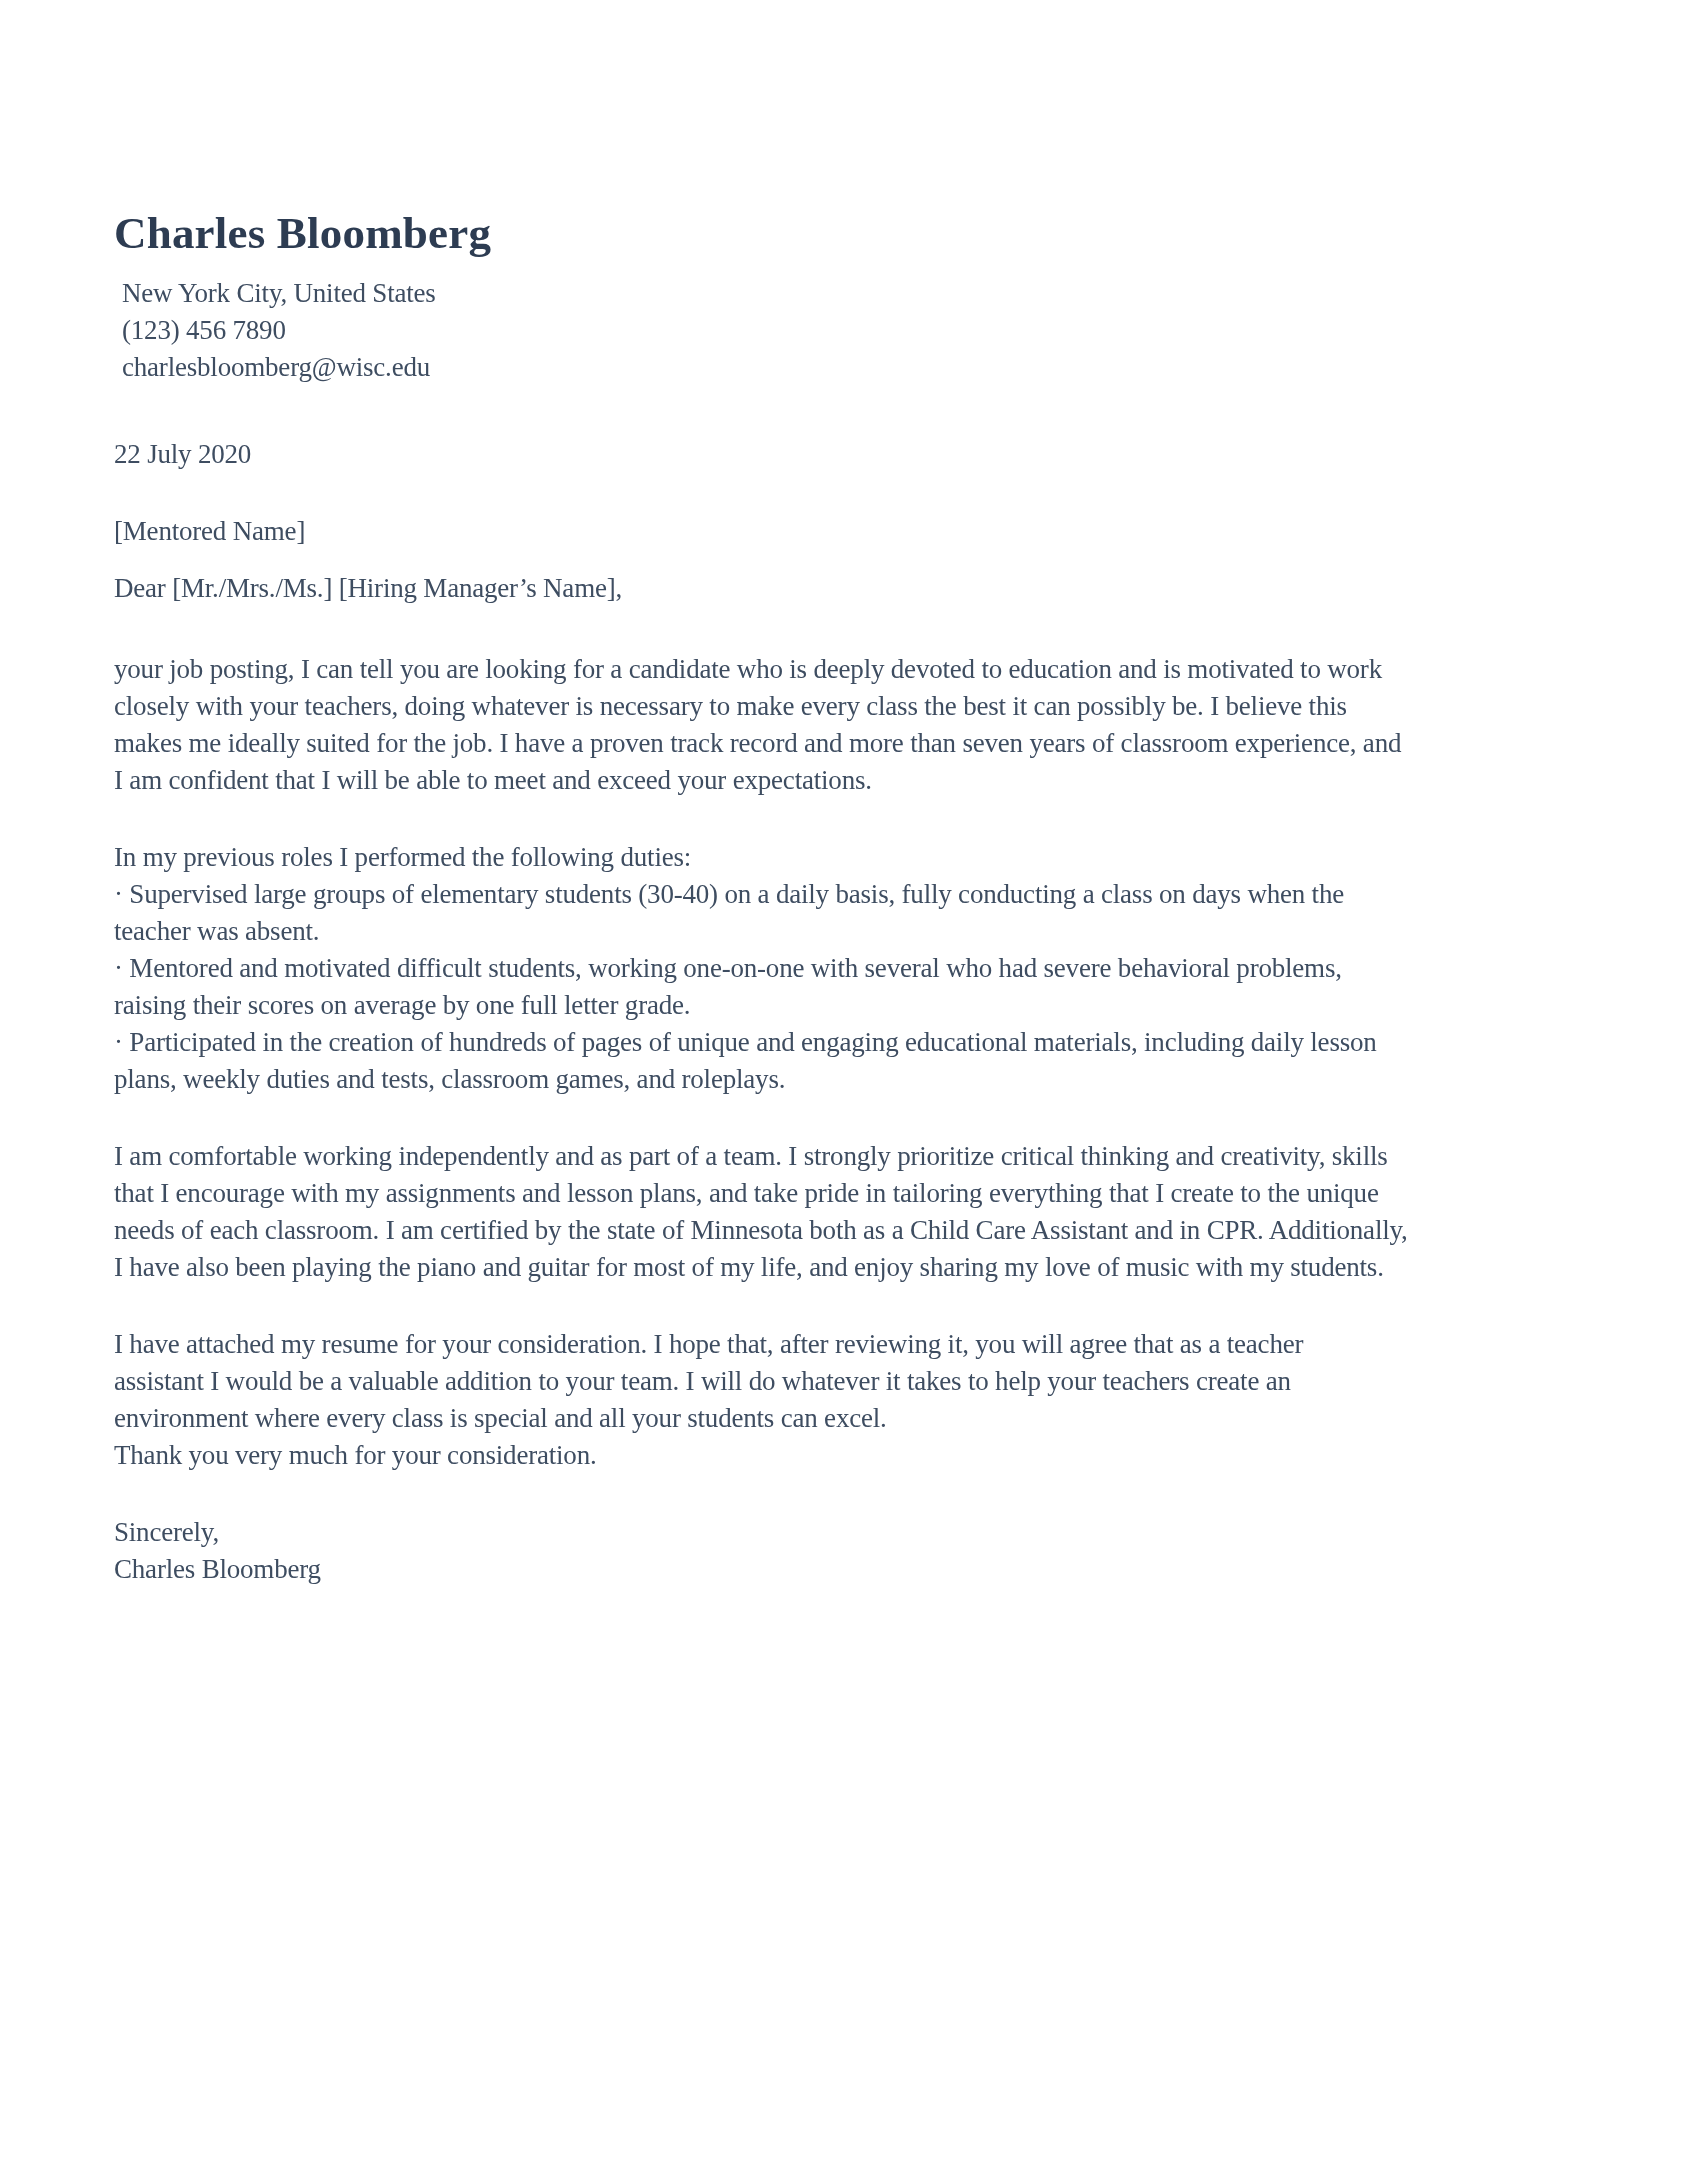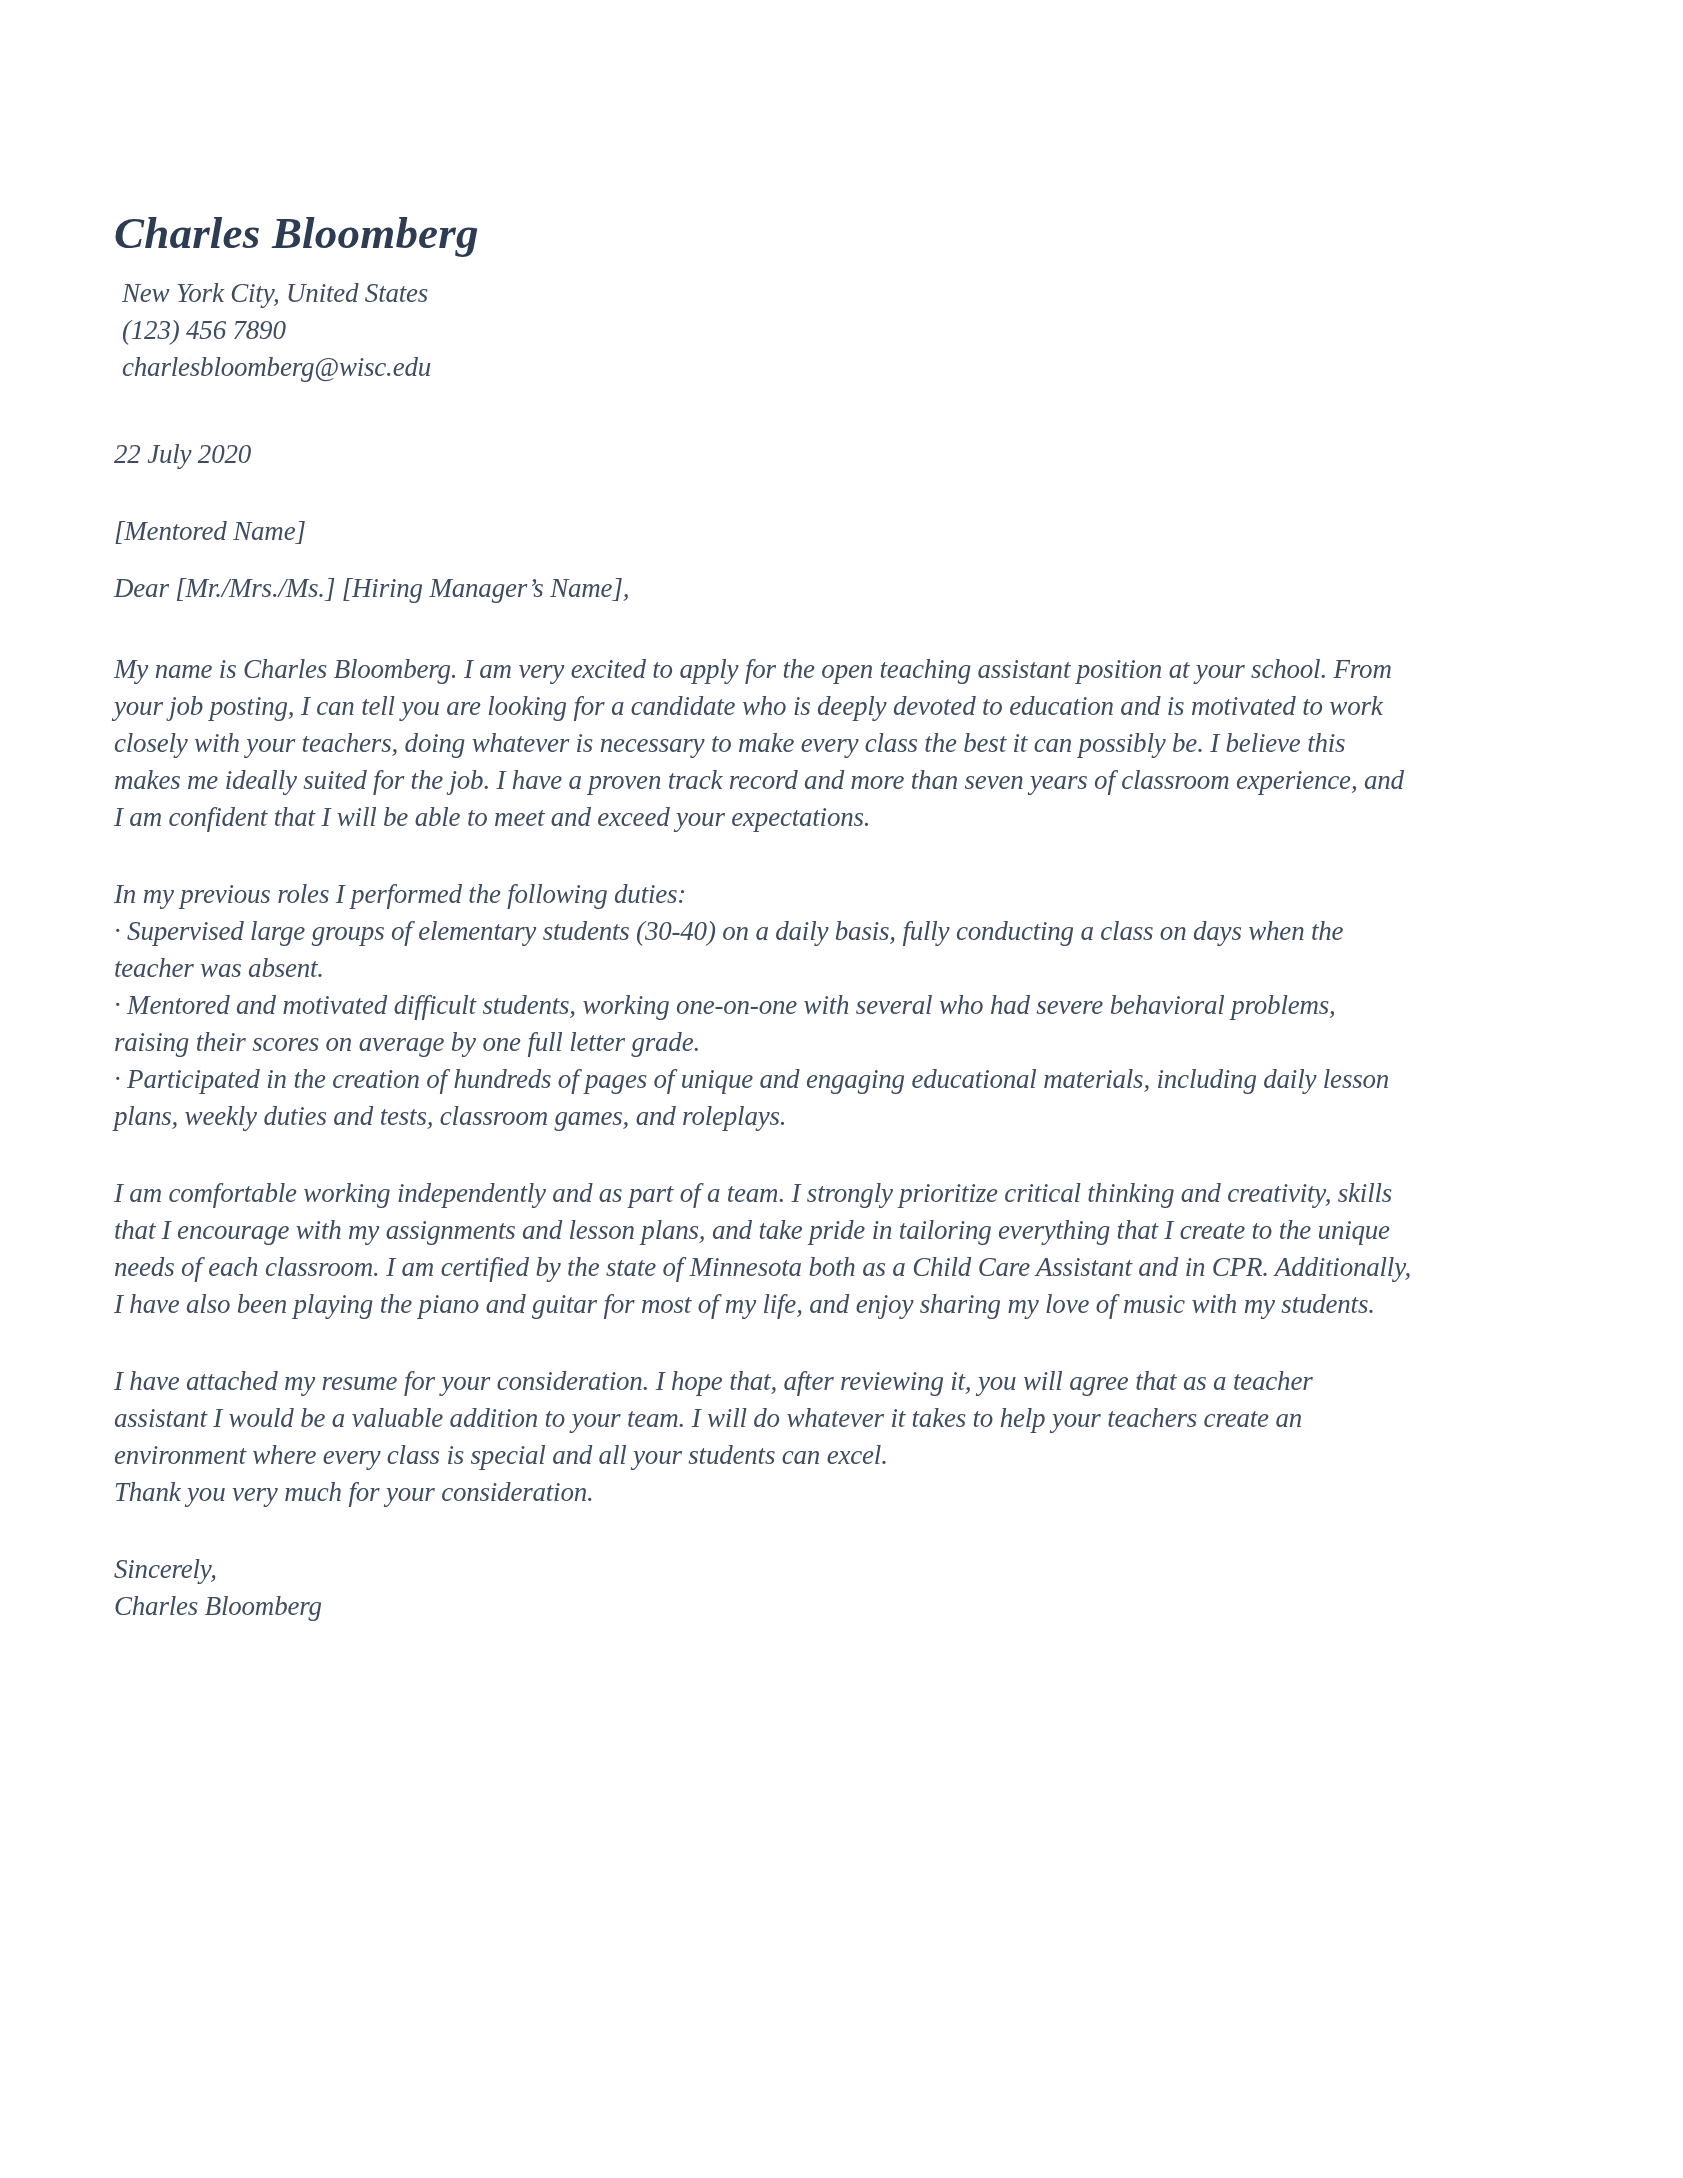--- a/index.html
+++ b/index.html
@@ -12,21 +12,20 @@
     height: 2178px;
     font-family: "Liberation Serif", serif;
     overflow: hidden;
   }
   .page {
     box-sizing: border-box;
     width: 1683px;
     height: 2178px;
     background: #ffffff;
     padding: 208px 99px 8px 114px;
-    font-style: italic;
   }
   .name {
     margin: 0 0 16px 0;
     font-size: 45px;
     line-height: 51px;
     font-weight: bold;
     color: #2d3c52;
     letter-spacing: 0.2px;
   }
   .txt, .line {
@@ -56,21 +55,20 @@
     <div class="txt">charlesbloomberg@wisc.edu</div>
   </div>
 
   <div class="txt date-line">22 July 2020</div>
 
   <div class="txt company-line">[Mentored Name]</div>
 
   <div class="txt salutation-line">Dear [Mr./Mrs./Ms.] [Hiring Manager’s Name],</div>
 
   <div class="para">
-      <div class="line">My name is Charles Bloomberg. I am very excited to apply for the open teaching assistant position at your school. From</div>
       <div class="line">your job posting, I can tell you are looking for a candidate who is deeply devoted to education and is motivated to work</div>
       <div class="line">closely with your teachers, doing whatever is necessary to make every class the best it can possibly be. I believe this</div>
       <div class="line">makes me ideally suited for the job. I have a proven track record and more than seven years of classroom experience, and</div>
       <div class="line">I am confident that I will be able to meet and exceed your expectations.</div>
     </div>
 
   <div class="para">
       <div class="line">In my previous roles I performed the following duties:</div>
       <div class="line">· Supervised large groups of elementary students (30-40) on a daily basis, fully conducting a class on days when the</div>
       <div class="line">teacher was absent.</div>

